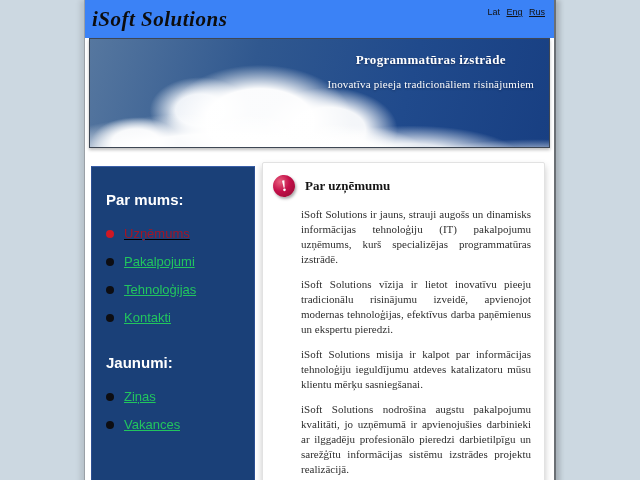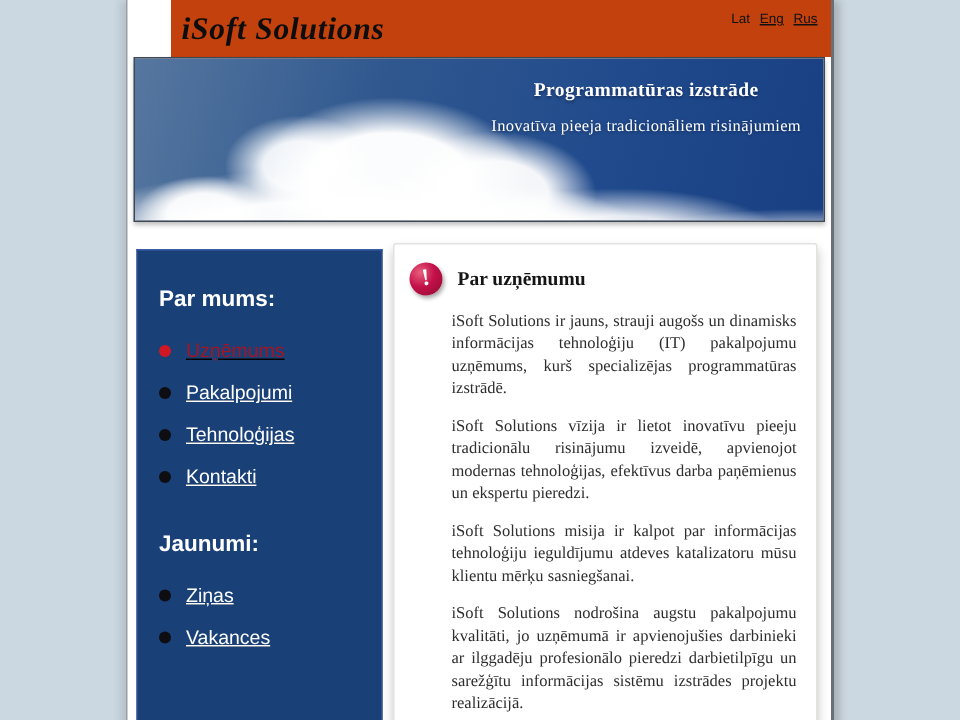--- a/index.html
+++ b/index.html
@@ -13,21 +13,21 @@
     min-height: 480px;
     margin: 0 auto;
     background: #ffffff;
     border-left: 1px solid #9aa0a6;
     border-right: 2px solid #6a6f74;
     box-shadow: -4px 0 5px rgba(0,0,0,0.10), 4px 0 5px rgba(0,0,0,0.18);
     display: flex;
     flex-direction: column;
   }
   
-  .header { position: relative; height: 38px; background: #c2410c; margin-left: 29px; }
+  .header { position: relative; height: 38px; background: #3b82f6; }
   .site-title {
     position: absolute; left: 7px; top: 7px;
     font-family: "Liberation Serif", serif;
     font-style: italic; font-weight: bold;
     font-size: 21px; color: #0d0d0d;
     letter-spacing: 0.5px;
     cursor: default;
   }
   .lang-bar {
     position: absolute; right: 9px; top: 7px;
@@ -80,21 +80,21 @@
     margin-bottom: 18px;
   }
   .side-heading.second { margin-top: 29px; }
   .side-list { list-style: none; }
   .side-item { display: flex; align-items: center; margin-bottom: 13px; cursor: pointer; text-decoration: underline; }
   .bullet {
     width: 8px; height: 8px; border-radius: 50%;
     background: #0d0d12; margin-right: 10px; flex-shrink: 0;
   }
   .side-item.active .bullet { background: #d01824; }
-  .side-link { color: #ffffff; font-size: 13px; text-decoration: underline; }
+  .side-link { color: #22c55e; font-size: 13px; text-decoration: underline; }
   .side-item.active .side-link { color: #a31525; text-decoration: none; }
   
   .main-col { flex: 1; display: flex; flex-direction: column; }
   .content-card {
     margin: 0 9px 0 7px;
     background: #ffffff;
     border: 1px solid #e2e2e2;
     border-radius: 2px;
     box-shadow: 0 4px 7px rgba(0,0,0,0.22);
     padding: 12px 10px 18px 10px;

